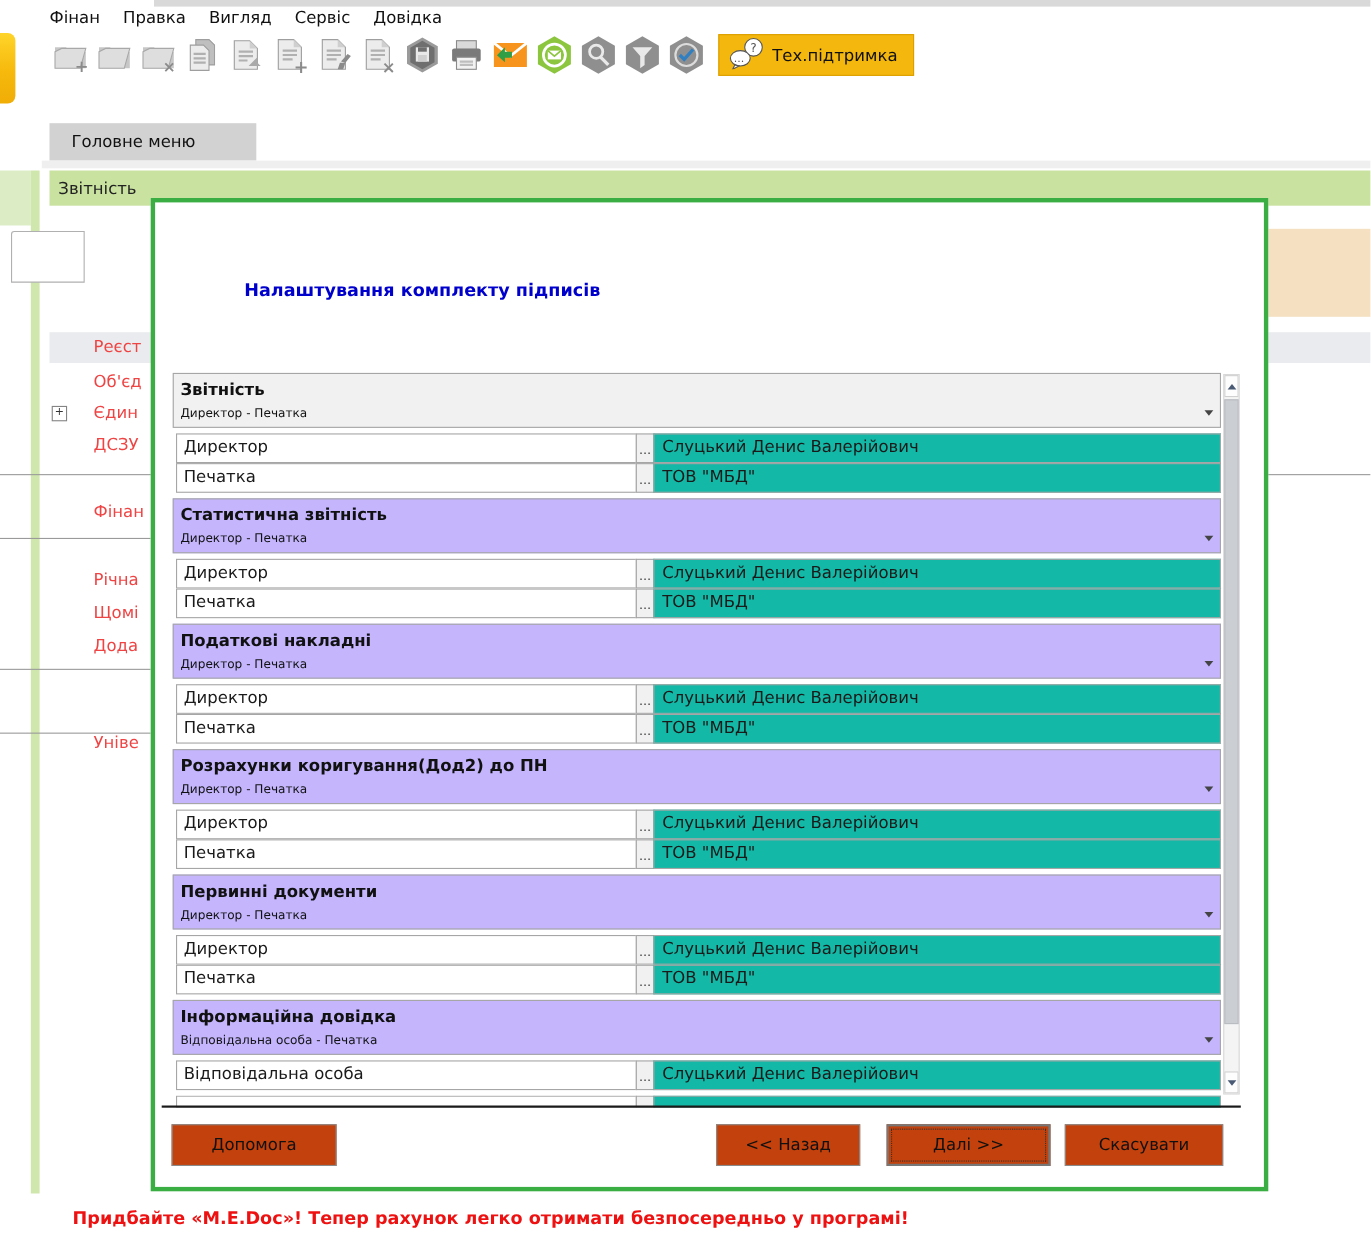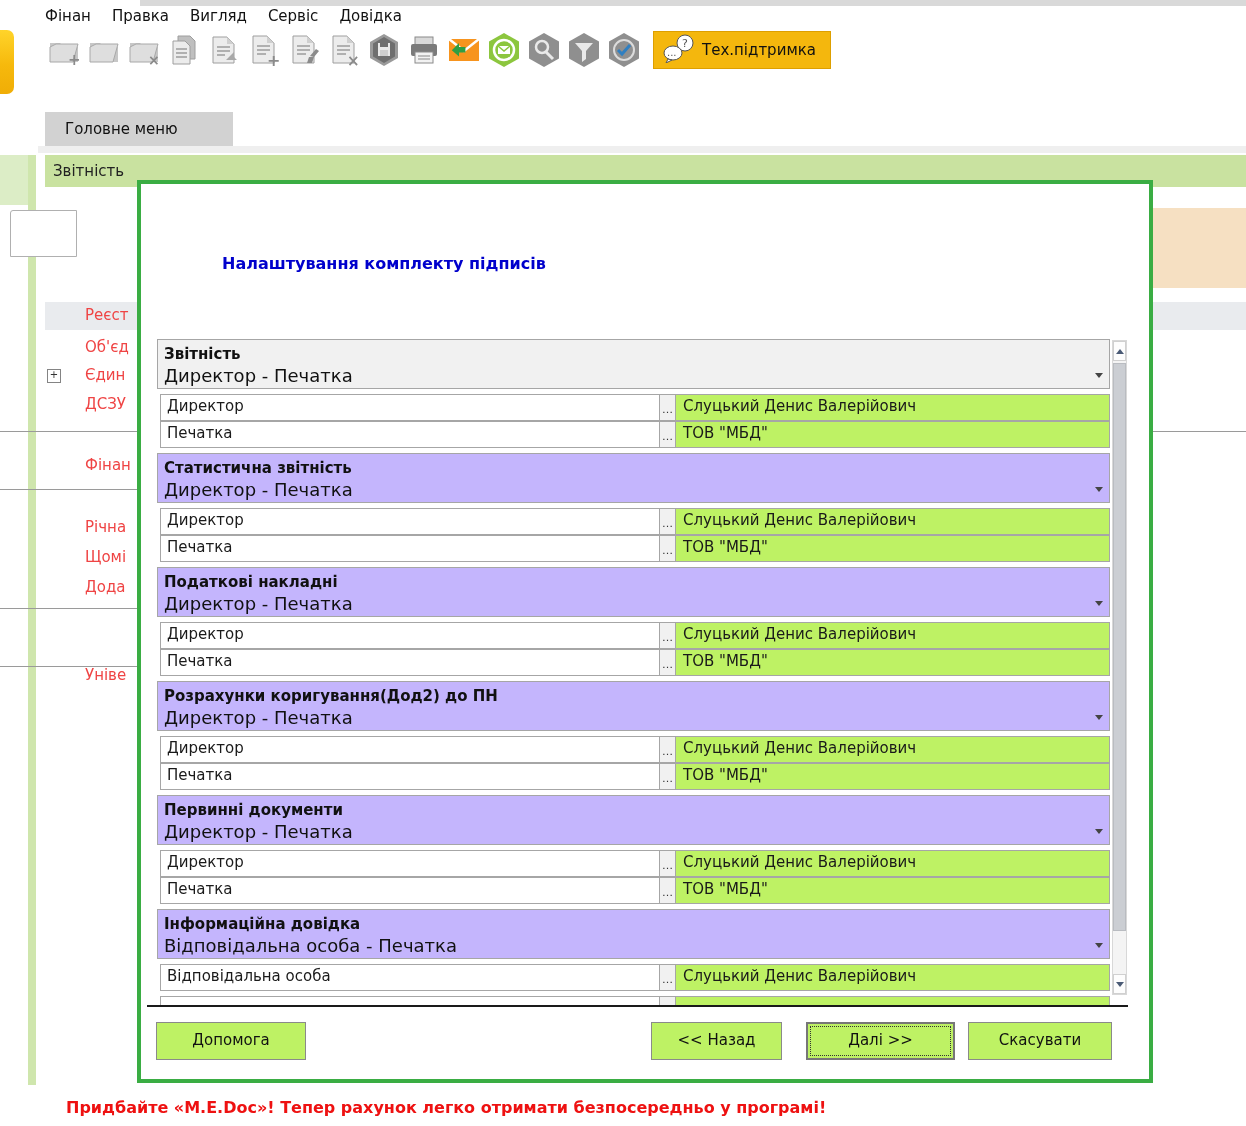--- a/index.html
+++ b/index.html
@@ -42,43 +42,43 @@
             display:flex;align-items:center;}
   .titlebar .ttl{font-size:15px;color:#0d2212;margin-left:8px;}
   .close-x{position:absolute;right:10px;top:2px;color:#fff;font-size:17px;font-weight:bold;cursor:default;}
   .dlg-heading{position:absolute;left:81px;top:70px;font-size:16px;font-weight:bold;color:#0000cc;}
 
   .section{position:absolute;left:16px;width:953px;height:109px;}
   .sec-head{position:absolute;top:0;left:0;right:0;height:50px;border:1px solid #a6a6a6;
             background:#c4b5fd;box-sizing:border-box;padding:3px 8px 0 6px;}
   .sec-head.selected{background:#f1f1f1;}
   .sec-title{font-weight:bold;font-size:15px;line-height:23px;color:#111;white-space:nowrap;}
-  .sec-combo{font-size:18px;line-height:20px;color:#111;position:relative;}
+  .sec-combo{font-size:11px;line-height:20px;color:#111;position:relative;}
   .combo-arrow{position:absolute;right:-2px;top:7px;width:0;height:0;
                border-left:4px solid transparent;border-right:4px solid transparent;border-top:5px solid #444;}
   .row{position:absolute;left:3px;width:950px;height:27px;display:flex;box-sizing:border-box;}
   .row1{top:55px;} .row2{top:82px;} .row3{top:87px;height:11px;overflow:hidden;}
-  .f-label{width:500px;border:1px solid #a6a6a6;box-sizing:border-box;background:#fff;
+  .f-label{width:419px;border:1px solid #a6a6a6;box-sizing:border-box;background:#fff;
            font-size:15px;padding:2px 0 0 6px;white-space:nowrap;overflow:hidden;}
   .dots-btn{width:17px;margin-left:-1px;border:1px solid #a6a6a6;box-sizing:border-box;background:#f1f1f1;
             font-size:11px;line-height:30px;text-align:center;color:#333;cursor:default;}
-  .f-value{flex:1;margin-left:-1px;border:1px solid #a6a6a6;box-sizing:border-box;background:#bef264;
+  .f-value{flex:1;margin-left:-1px;border:1px solid #a6a6a6;box-sizing:border-box;background:#14b8a6;
            font-size:15px;padding:2px 0 0 7px;white-space:nowrap;overflow:hidden;}
 
   .list-endline{position:absolute;left:6px;top:821px;width:981px;height:2px;background:#1a1a1a;}
 
   .sbar{position:absolute;left:971px;top:156px;width:15px;height:655px;background:#f4f4f4;border:1px solid #d8d8d8;box-sizing:border-box;}
   .sbar .btn{position:absolute;left:0;width:13px;height:20px;background:#fdfdfd;border:1px solid #d0d0d0;
              box-sizing:border-box;display:flex;align-items:center;justify-content:center;}
   .sbar .up{top:0;} .sbar .down{bottom:0;}
   .tri-up{width:0;height:0;border-left:4px solid transparent;border-right:4px solid transparent;border-bottom:5px solid #4a5a75;}
   .tri-down{width:0;height:0;border-left:4px solid transparent;border-right:4px solid transparent;border-top:5px solid #4a5a75;}
   .sbar .thumb{position:absolute;left:0;top:22px;width:13px;height:568px;background:#cbced3;border:1px solid #b9bcc1;box-sizing:border-box;}
 
-  .dlg-btn{position:absolute;top:838px;height:38px;background:#bef264;border:1px solid #8a8a8a;
+  .dlg-btn{position:absolute;top:838px;height:38px;background:#c2410c;border:1px solid #8a8a8a;
            box-sizing:border-box;font-size:15px;text-align:center;line-height:35px;color:#111;cursor:default;}
   .dlg-btn.focused{border:2px solid #777;outline:1px dotted #333;outline-offset:-5px;line-height:33px;}
 
   .promo{left:66px;top:1098px;font-size:16px;font-weight:bold;color:#ee1111;white-space:nowrap;}
 </style>
 </head>
 <body>
 
 <div class="abs top-strip"></div>
 <div class="abs logo-frag"></div>

